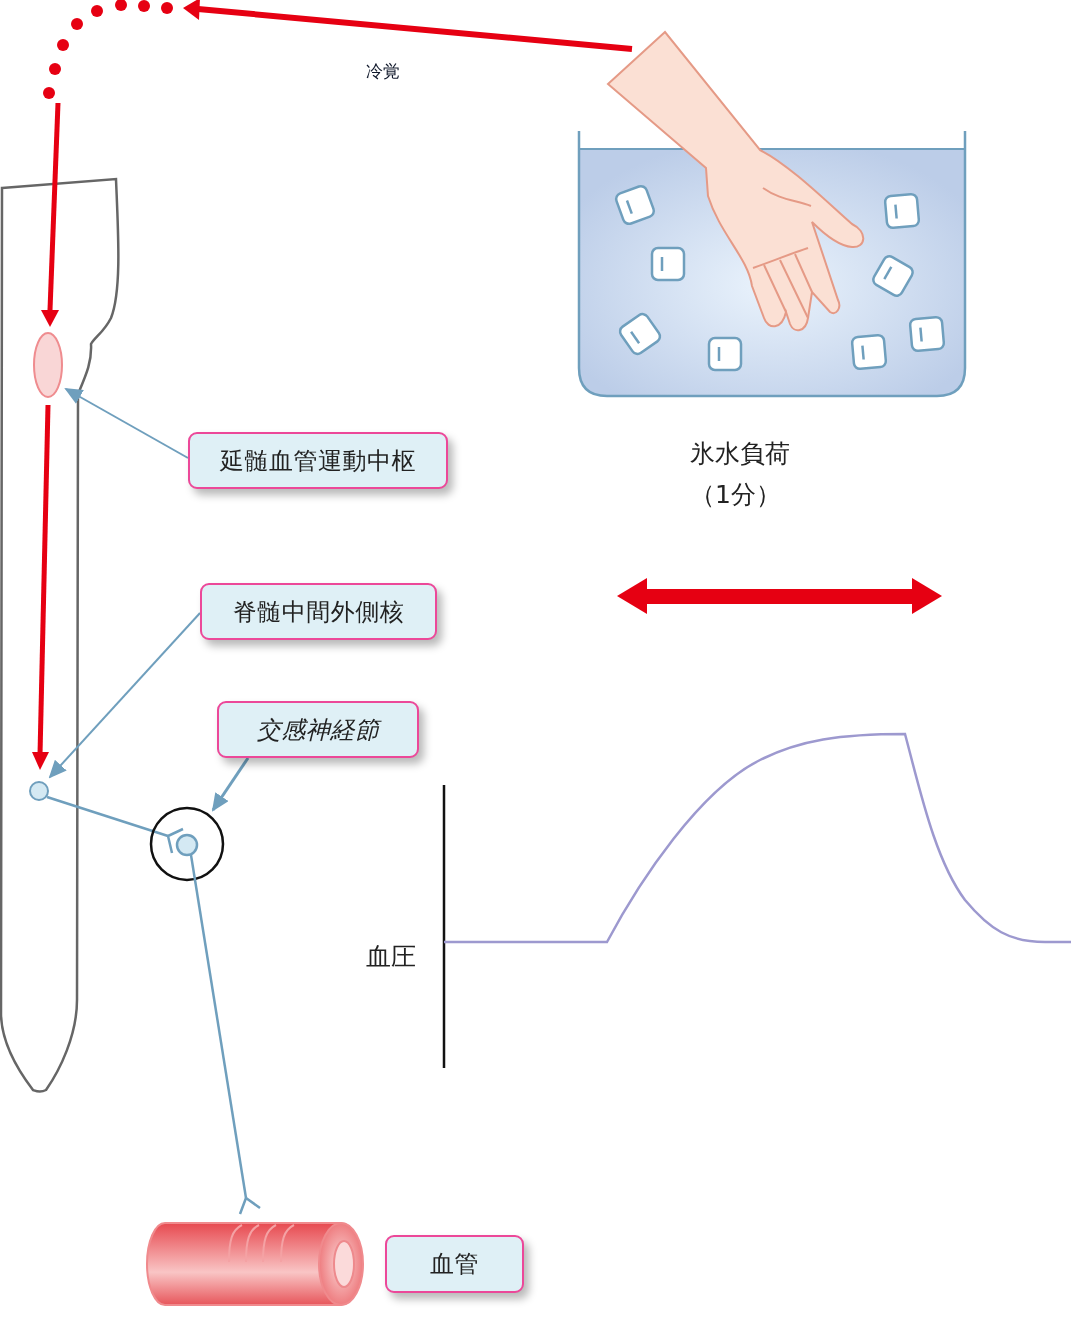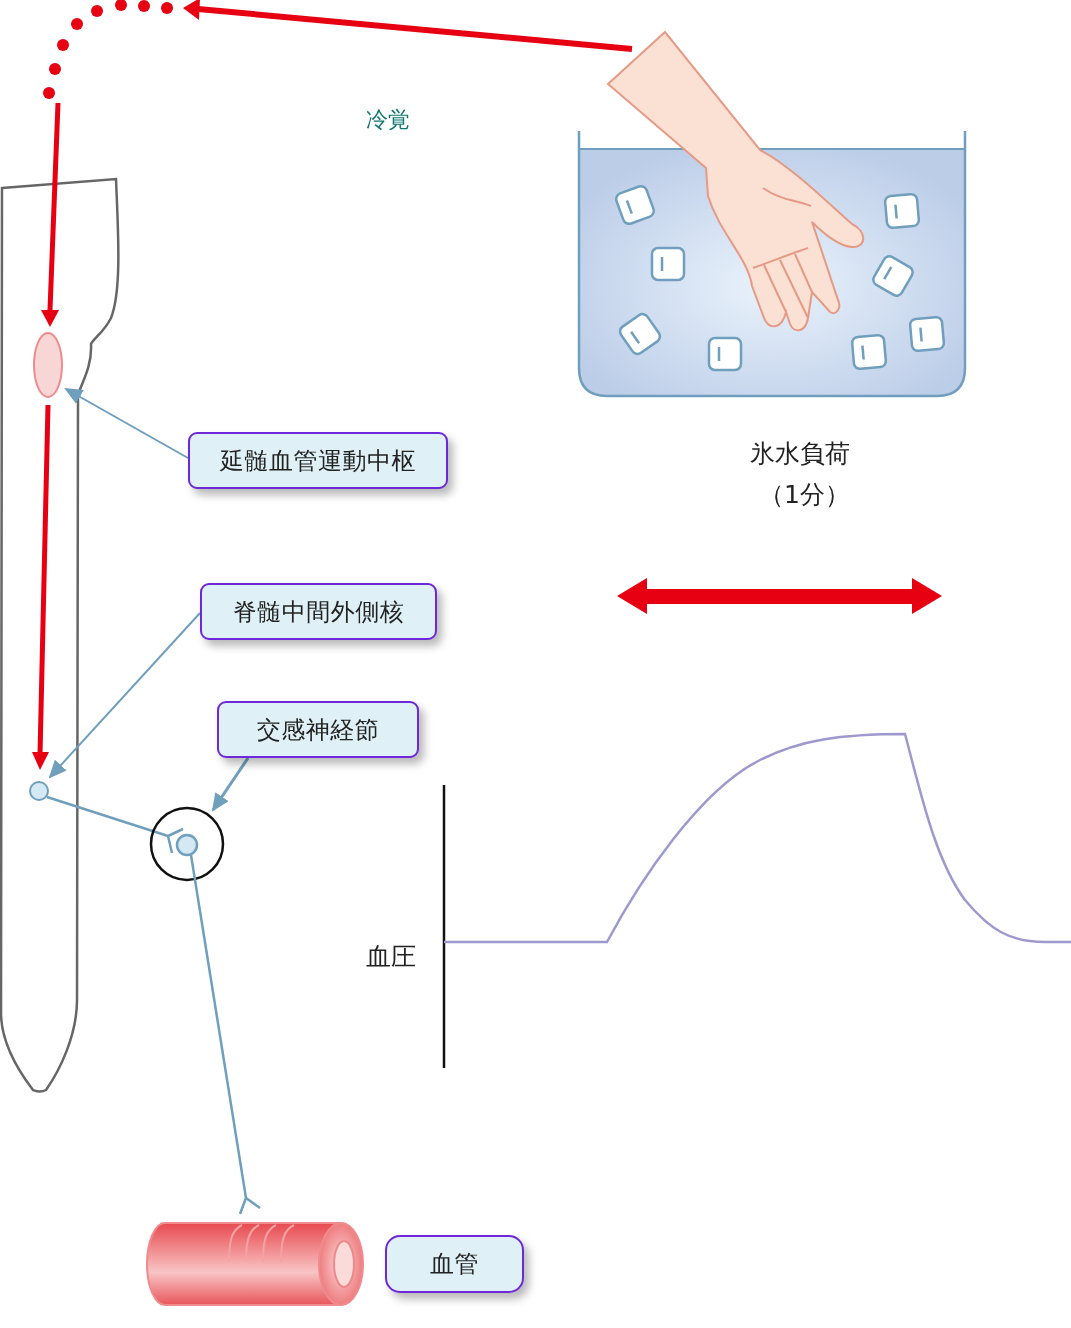--- a/index.html
+++ b/index.html
@@ -1,28 +1,28 @@
 <!DOCTYPE html>
 <html><head>
   <meta charset="utf-8">
   <style>
     html, body { margin: 0; padding: 0; background: #ffffff; }
     body { width: 1071px; height: 1328px; position: relative; overflow: hidden;
            font-family: "DejaVu Sans", sans-serif; }
     #canvas { position: absolute; left: 0; top: 0; }
     .label-box {
       position: absolute; box-sizing: border-box;
-      background: #dff0f6; border: 2px solid #6d28d9; border-radius: 9px;
+      background: #dff0f6; border: 2px solid #ec4899; border-radius: 9px;
       box-shadow: 5px 6px 8px rgba(0,0,0,0.28);
       color: #222; font-size: 24px; display: flex; align-items: center; justify-content: center;
       letter-spacing: 0.5px;
     }
     .text { position: absolute; color: #222; font-size: 25px; white-space: nowrap; }
-    .cold { color: #0f766e; font-size: 22px; margin-top: 45px; }
-    .center { text-align: right; }
+    .cold { color: #0f172a; font-size: 17px; }
+    .center { text-align: left; }
   </style>
 </head>
 <body>
 
 <svg id="canvas" width="1071" height="1328" viewBox="0 0 1071 1328">
   <defs>
     <radialGradient id="waterGrad" cx="50%" cy="55%" r="60%">
       <stop offset="0%" stop-color="#eaf3fc"></stop>
       <stop offset="100%" stop-color="#bccde8"></stop>
     </radialGradient>
@@ -144,19 +144,19 @@
   </g>
 
   <line x1="444" y1="785" x2="444" y2="1068" stroke="#111" stroke-width="2.5"></line>
   <path d="M444,942 L607,942 C640,880 700,790 760,760 C800,740 840,734 905,734 C920,790 935,860 965,900 C990,930 1010,942 1045,942 L1071,942" fill="none" stroke="#9d99cf" stroke-width="2.5"></path>
 </svg>
 
 <div class="text cold" style="left:366px;top:60px;">冷覚</div>
 
 <div class="label-box" style="left:188px;top:432px;width:260px;height:57px;">延髄血管運動中枢</div>
 <div class="label-box" style="left:200px;top:583px;width:237px;height:57px;font-family:Liberation Mono, monospace;">脊髄中間外側核</div>
-<div class="label-box" style="left:217px;top:701px;width:202px;height:57px;">交感神経節</div>
-<div class="label-box" style="left:385px;top:1235px;width:139px;height:58px;border-radius:15px;">血管</div>
+<div class="label-box" style="left:217px;top:701px;width:202px;height:57px;font-style:italic;">交感神経節</div>
+<div class="label-box" style="left:385px;top:1235px;width:139px;height:58px;">血管</div>
 
 <div class="text center" style="left:690px;top:437px;width:160px;">氷水負荷</div>
 <div class="text center" style="left:690px;top:478px;width:160px;">（1分）</div>
 
 <div class="text" style="left:366px;top:924px;margin-top:16px;">血圧</div>
 
 </body></html>

